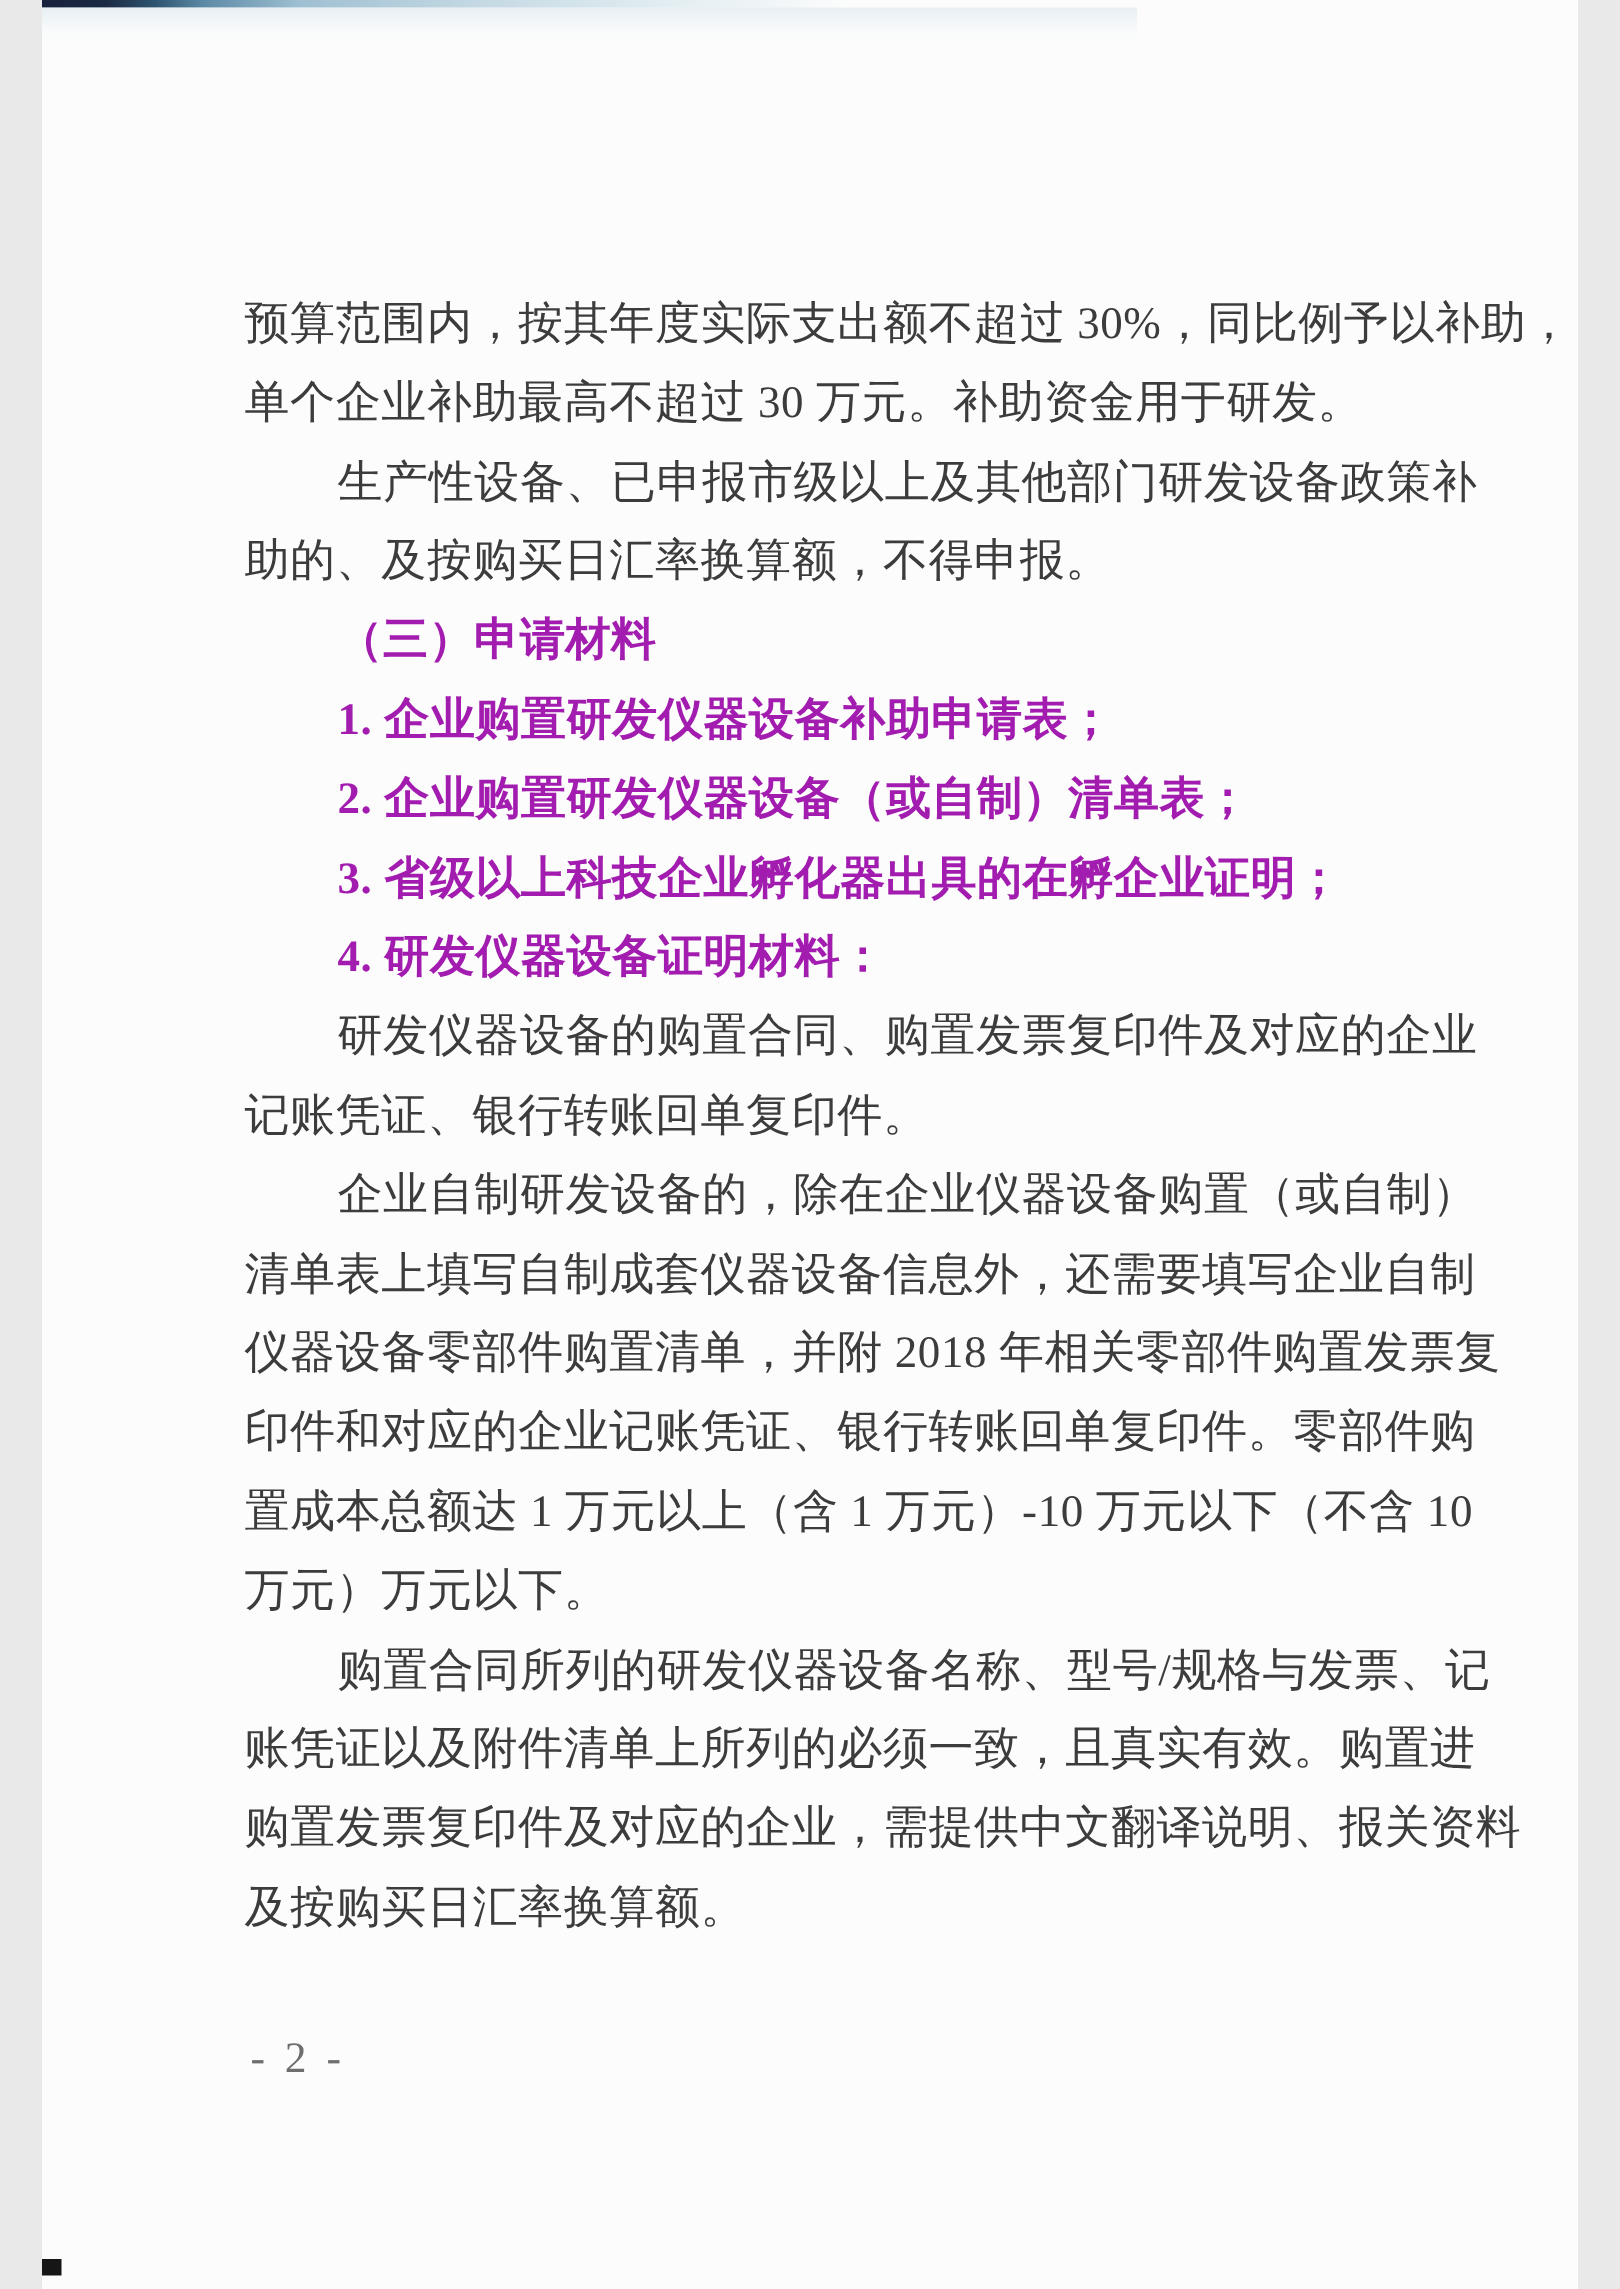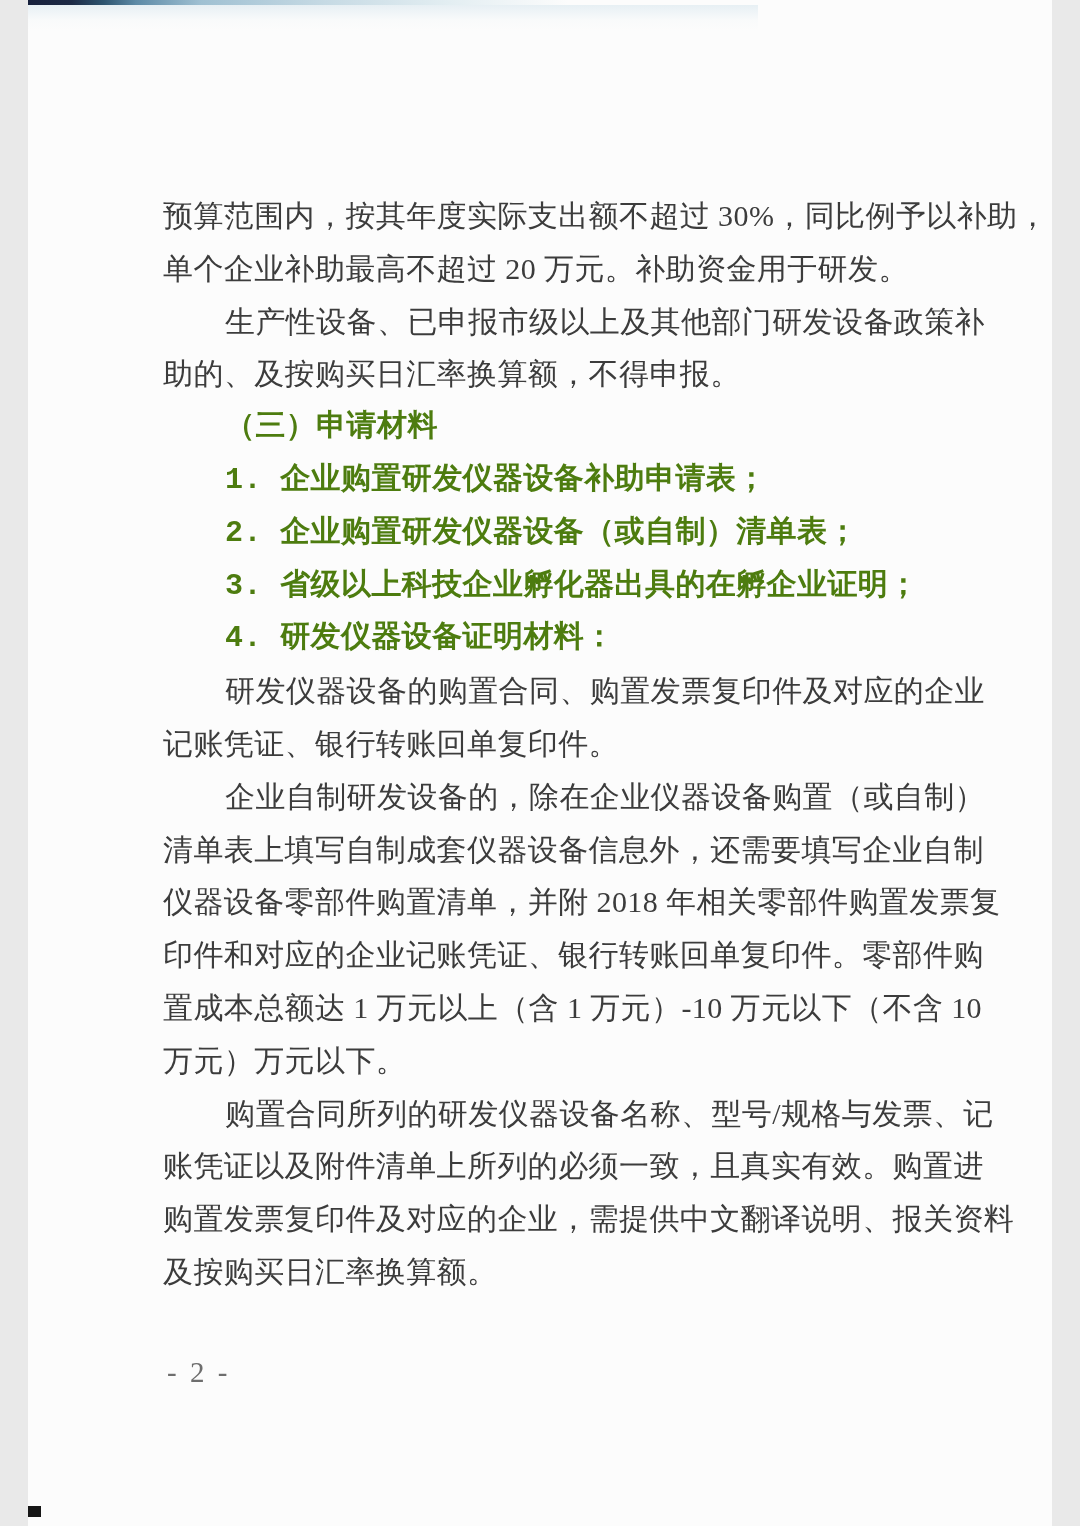--- a/index.html
+++ b/index.html
@@ -53,43 +53,42 @@
   .line {
     height: 52.8px;
     line-height: 52.8px;
     font-size: 30px;
     letter-spacing: 0.4px;
     white-space: nowrap;
   }
   .line.indent { padding-left: 62px; }
   .line.bold {
     font-weight: bold;
-    color: #4d7c0f;
-    font-family: Liberation Mono, monospace;
+    color: #a21caf;
   }
   .page-number {
     position: absolute;
     left: 139px;
     top: 1352px;
     font-size: 29px;
     line-height: 40px;
     letter-spacing: 3px;
     color: #6e6e6e;
   }
 </style>
 </head>
 <body>
 
 <div class="page">
   <div class="scan-top-edge"></div>
   <div class="scan-top-haze"></div>
 
   <div class="doc-body">
       <div class="line">预算范围内，按其年度实际支出额不超过 30%，同比例予以补助，</div>
-      <div class="line">单个企业补助最高不超过 20 万元。补助资金用于研发。</div>
+      <div class="line">单个企业补助最高不超过 30 万元。补助资金用于研发。</div>
       <div class="line indent">生产性设备、已申报市级以上及其他部门研发设备政策补</div>
       <div class="line">助的、及按购买日汇率换算额，不得申报。</div>
       <div class="line indent bold">（三）申请材料</div>
       <div class="line indent bold">1. 企业购置研发仪器设备补助申请表；</div>
       <div class="line indent bold">2. 企业购置研发仪器设备（或自制）清单表；</div>
       <div class="line indent bold">3. 省级以上科技企业孵化器出具的在孵企业证明；</div>
       <div class="line indent bold">4. 研发仪器设备证明材料：</div>
       <div class="line indent">研发仪器设备的购置合同、购置发票复印件及对应的企业</div>
       <div class="line">记账凭证、银行转账回单复印件。</div>
       <div class="line indent">企业自制研发设备的，除在企业仪器设备购置（或自制）</div>

